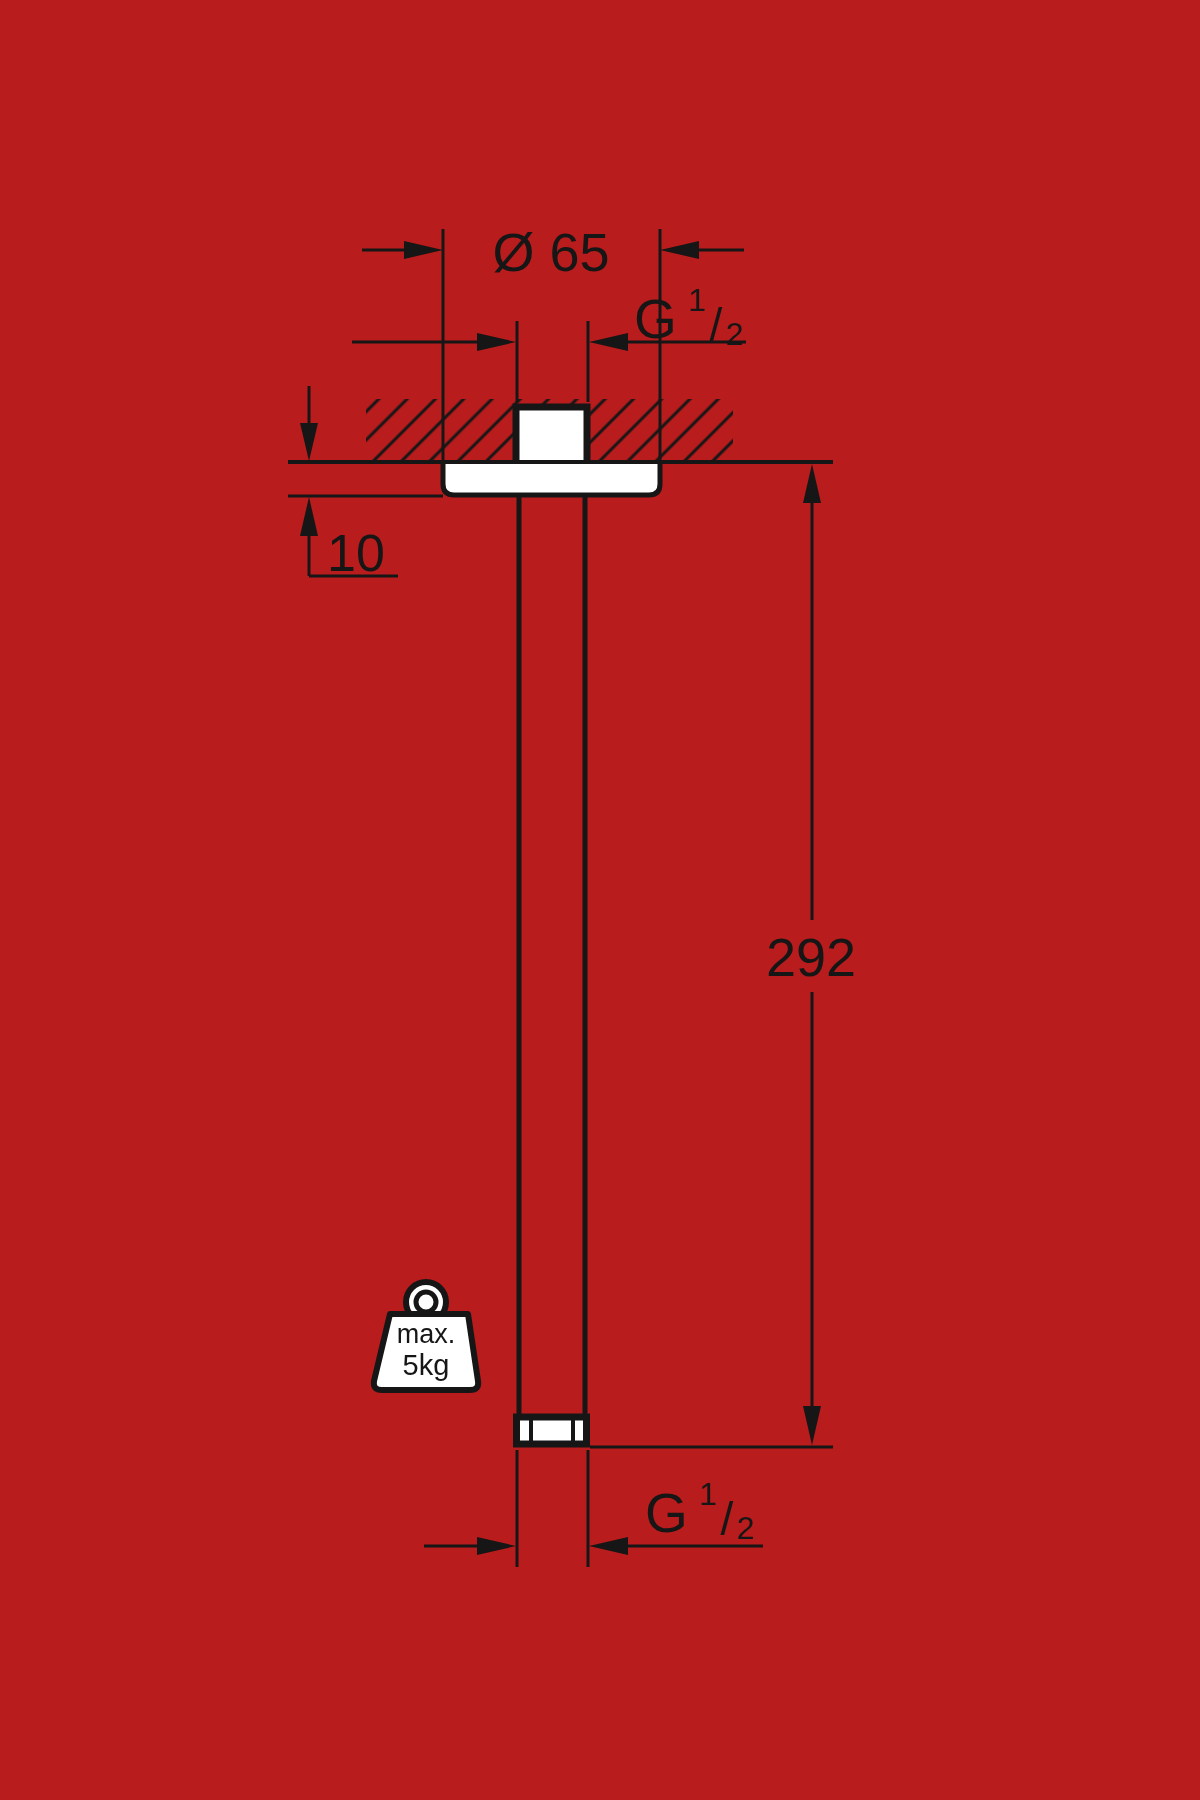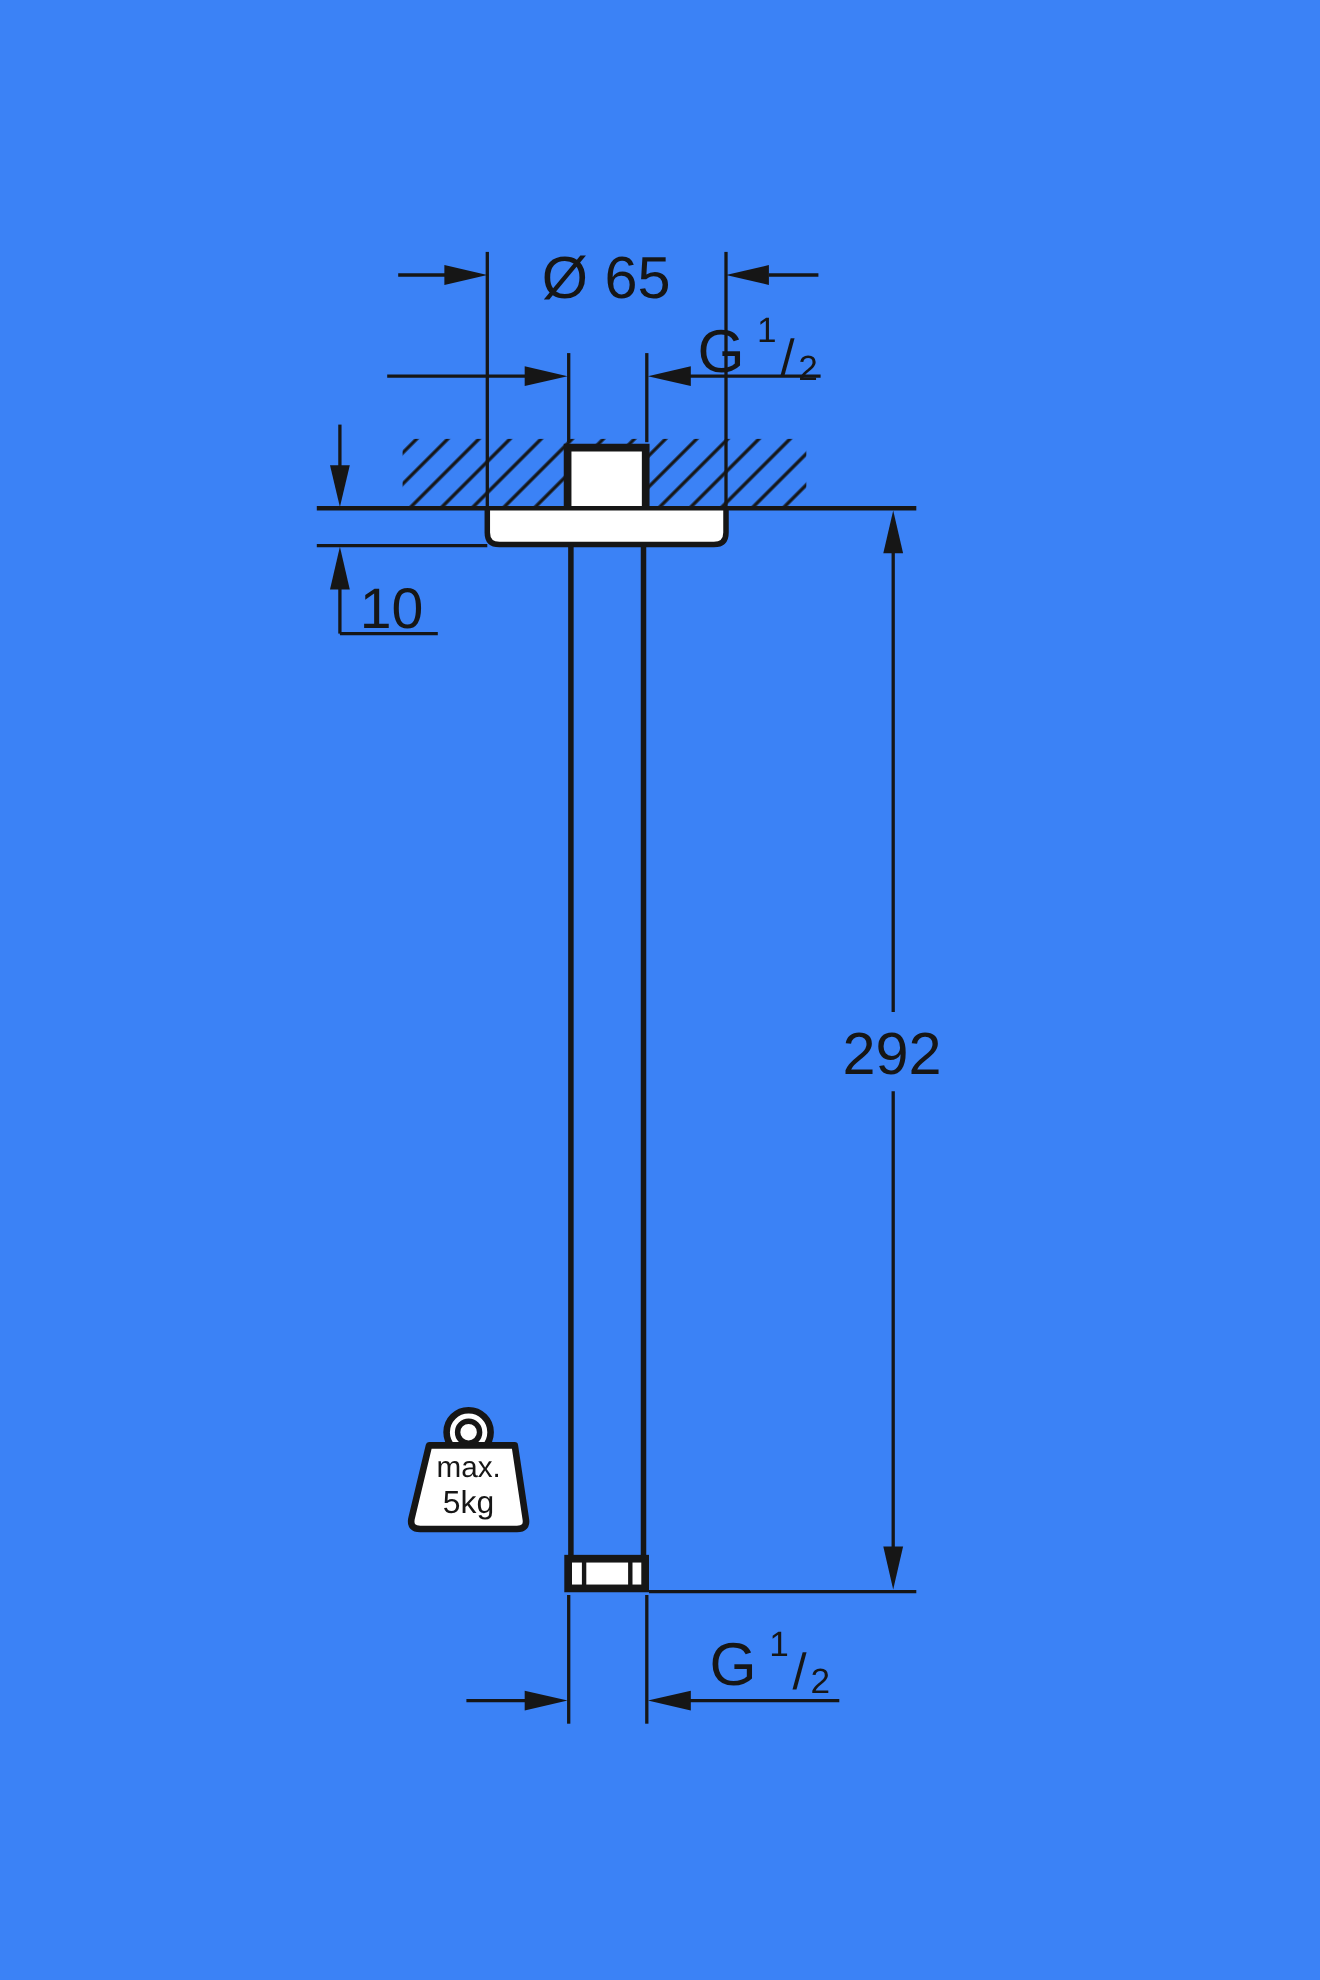--- a/index.html
+++ b/index.html
@@ -4,21 +4,21 @@
 <style>
   html, body {
     margin: 0;
     padding: 0;
     background: #ffffff;
   }
   .page {
     position: relative;
     width: 1200px;
     height: 1800px;
-    background: #3b82f6;
+    background: #b91c1c;
     overflow: hidden;
   }
   .drawing {
     display: block;
   }
   .drawing text, .drawing tspan {
     font-family: "Liberation Sans", "DejaVu Sans", sans-serif;
     fill: #161616;
     stroke: none;
   }

